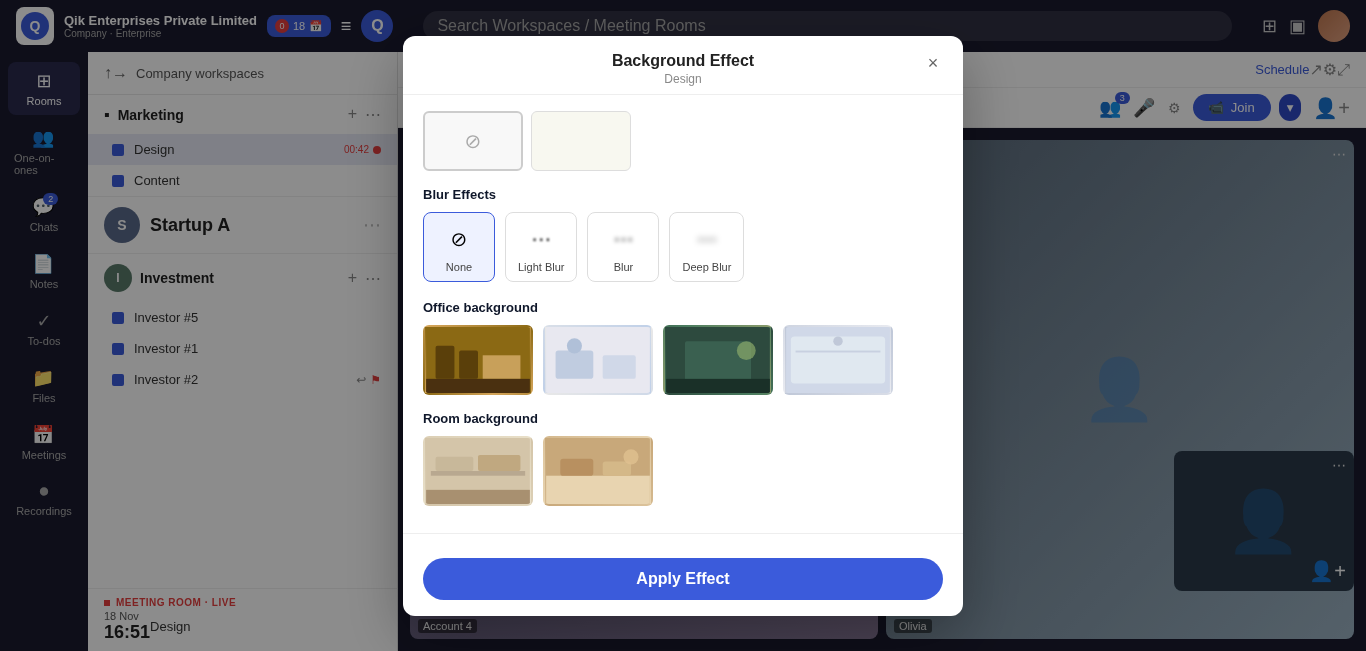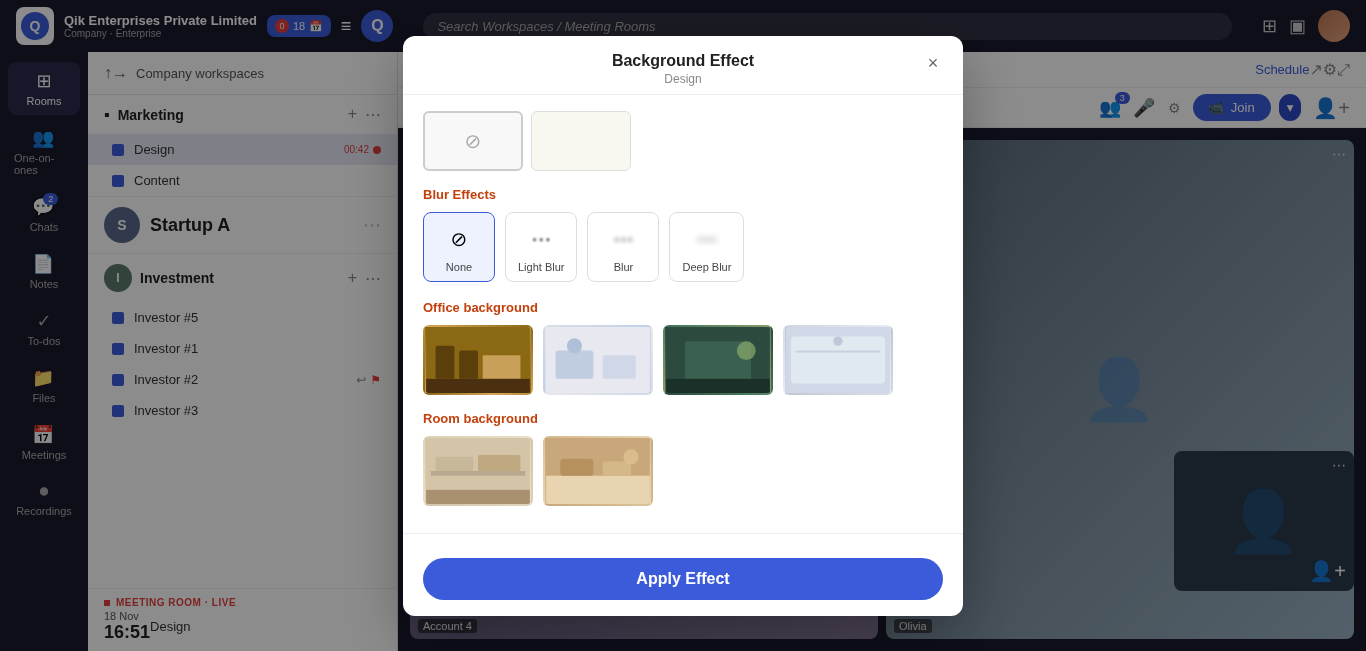--- a/index.html
+++ b/index.html
@@ -72,21 +72,21 @@
 
     .modal-body { padding: 16px 20px; overflow-y: auto; flex: 1; }
 
     
     .preview-strip { display: flex; gap: 8px; margin-bottom: 16px; overflow-x: auto; }
     .preview-thumb { width: 100px; height: 60px; border-radius: 6px; overflow: hidden; border: 2px solid transparent; cursor: pointer; flex-shrink: 0; background: #f0f0f0; }
     .preview-thumb.active { border-color: #3b5bdb; }
     .preview-thumb.none-thumb { display: flex; align-items: center; justify-content: center; background: #f8f8f8; border: 1px solid #ddd; }
 
     
-    .section-label { font-size: 13px; font-weight: 600; color: #c2410c; margin-bottom: 10px; }
+    .section-label { font-size: 13px; font-weight: 600; color: #0f172a; margin-bottom: 10px; }
 
     
     .blur-row { display: flex; gap: 10px; margin-bottom: 18px; }
     .blur-option {
       display: flex; flex-direction: column; align-items: center; gap: 4px; cursor: pointer;
       border: 1px solid #ddd; border-radius: 8px; padding: 8px 12px; min-width: 72px;
       transition: border-color 0.2s;
     }
     .blur-option.active { border-color: #3b5bdb; background: #eef2ff; }
     .blur-icon { width: 36px; height: 36px; display: flex; align-items: center; justify-content: center; font-size: 20px; }
@@ -123,21 +123,21 @@
     }
     .topbar-logo { width: 38px; height: 38px; border-radius: 8px; background: #fff; display: flex; align-items: center; justify-content: center; }
     .topbar-logo-inner { width: 28px; height: 28px; border-radius: 50%; background: #3b5bdb; display: flex; align-items: center; justify-content: center; color: #fff; font-weight: bold; font-size: 14px; }
     .topbar-company { color: #fff; }
     .topbar-company-name { font-size: 13px; font-weight: 600; }
     .topbar-company-type { font-size: 10px; color: #aaa; }
     .topbar-calendar { background: #3b5bdb; border-radius: 8px; padding: 4px 8px; color: #fff; font-size: 11px; display: flex; align-items: center; gap: 4px; cursor: pointer; }
     .topbar-calendar .cal-badge { background: #e53e3e; border-radius: 50%; width: 14px; height: 14px; display: flex; align-items: center; justify-content: center; font-size: 9px; }
     .topbar-menu { color: #fff; font-size: 18px; cursor: pointer; }
     .topbar-q { background: #3b5bdb; border-radius: 50%; width: 32px; height: 32px; display: flex; align-items: center; justify-content: center; color: #fff; font-weight: bold; font-size: 16px; cursor: pointer; }
-    .topbar-search { flex: 1; background: rgba(255,255,255,0.1); border: none; border-radius: 20px; padding: 6px 14px; color: #fff; font-size: 13px; outline: none; margin: 0 20px; font-style: italic; }
+    .topbar-search { flex: 1; background: rgba(255,255,255,0.1); border: none; border-radius: 20px; padding: 6px 14px; color: #fff; font-size: 16px; outline: none; margin: 0 20px; }
     .topbar-search::placeholder { color: #aaa; }
     .topbar-right { display: flex; align-items: center; gap: 12px; margin-left: auto; }
     .topbar-icon { color: #ccc; font-size: 18px; cursor: pointer; }
     .topbar-avatar { width: 32px; height: 32px; border-radius: 50%; background: #888; overflow: hidden; cursor: pointer; }
 
     .full-layout { display: flex; flex-direction: column; width: 1366px; height: 651px; }
     .content-row { display: flex; flex: 1; overflow: hidden; }
 
     
     .right-panel { flex: 1; display: flex; flex-direction: column; background: #1e1e2e; position: relative; }
@@ -278,24 +278,20 @@
         </div>
         <div class="channel-item">
           <div class="channel-dot"></div>
           <span class="channel-name">Investor #1</span>
         </div>
         <div class="channel-item">
           <div class="channel-dot"></div>
           <span class="channel-name">Investor #2</span>
           <span style="color:#888;font-size:12px;margin-right:4px;">↩</span>
           <span style="color:#e53e3e;font-size:12px;">⚑</span>
-        </div>
-        <div class="channel-item">
-          <div class="channel-dot"></div>
-          <span class="channel-name">Investor #3</span>
         </div>
       </div>
 
       <div style="margin-top:auto;border-top:1px solid #eee;padding:8px 16px;background:#fff;">
         <div style="display:flex;align-items:center;gap:6px;margin-bottom:2px;">
           <span style="width:6px;height:6px;background:#e53e3e;border-radius:50;display:inline-block;"></span>
           <span style="font-size:10px;color:#e53e3e;font-weight:600;text-transform:uppercase;letter-spacing:0.5px;">MEETING ROOM · LIVE</span>
         </div>
         <div style="display:flex;align-items:center;gap:0;">
           <div>

